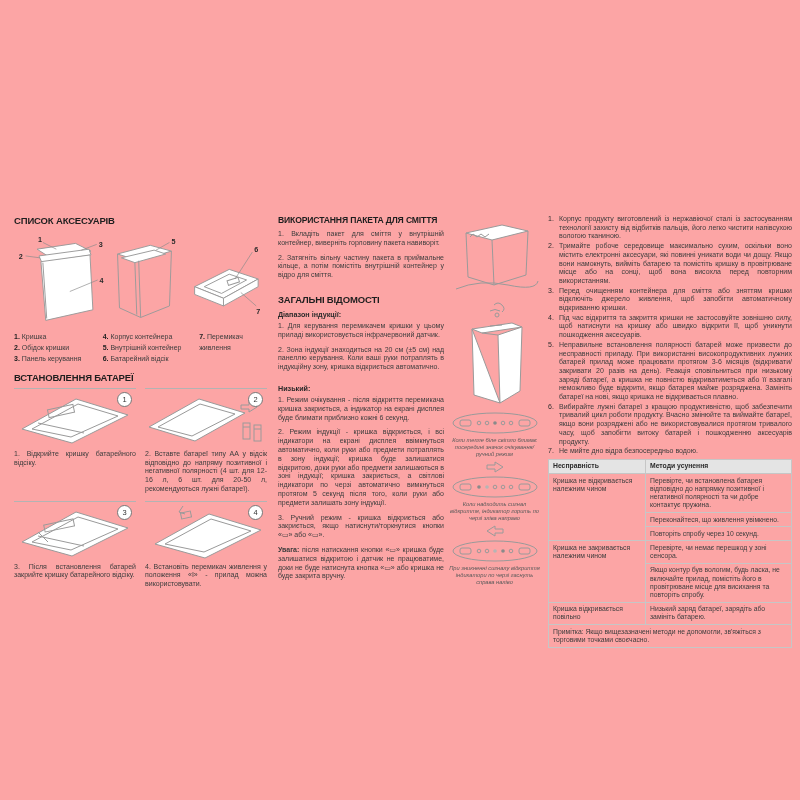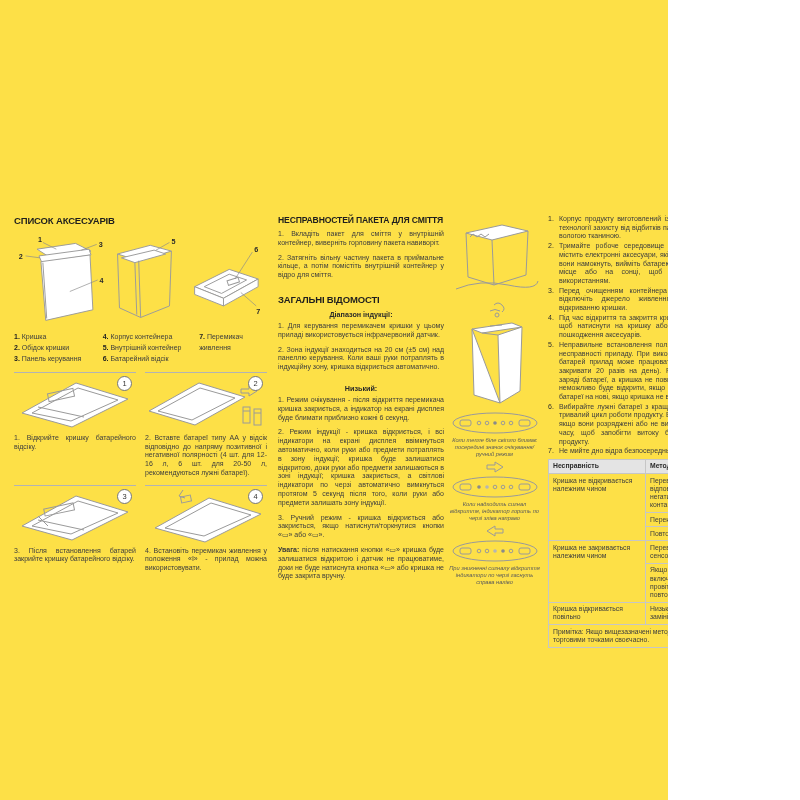--- a/index.html
+++ b/index.html
@@ -1,24 +1,24 @@
 <!DOCTYPE html>
 <html><head>
 <meta charset="utf-8">
 <style>
   html,body{margin:0;padding:0;background:#fff;}
-  .page{position:relative;width:668px;height:800px;background:#fde047;overflow:hidden;
+  .page{position:relative;width:800px;height:800px;background:#fca5a5;overflow:hidden;
         font-family:"Liberation Sans",sans-serif;color:#3d3d3d;}
   .col{position:absolute;top:215px;}
   .col-left{left:14px;width:254px;}
   .col-mid{left:278px;width:166px;}
   .col-ind{left:448px;width:93px;text-align:center;}
   .col-right{left:548px;width:244px;}
   .sec-h{font-size:9.5px;font-weight:bold;color:#1e1e1e;letter-spacing:-0.15px;margin:0 0 5px 0;}
-  .sub-h{font-size:7.2px;font-weight:bold;color:#2a2a2a;margin:4px 0 3px 0;text-align:center;}
+  .sub-h{font-size:7.2px;font-weight:bold;color:#2a2a2a;margin:4px 0 3px 0;}
   .body-p{font-size:7px;line-height:8.8px;text-align:justify;margin:0 0 6px 0;}
   .figs{display:flex;justify-content:space-between;align-items:flex-start;height:96px;margin-bottom:4px;}
   svg{display:block;}
   .art{stroke:#9a9a9a;stroke-width:1;fill:none;}
   .art-f{stroke:#9a9a9a;stroke-width:1;fill:#ffffff;}
   .lead{stroke:#8a8a8a;stroke-width:0.7;fill:none;}
   .dnum{font-size:7.5px;font-weight:bold;fill:#2a2a2a;font-family:"Liberation Sans",sans-serif;}
   .acc-grid{display:flex;gap:6px;margin-bottom:8px;}
   .acc-col{font-size:7px;line-height:11px;}
   .acc-col.c1{width:84px;}.acc-col.c2{width:92px;}.acc-col.c3{width:70px;}
@@ -95,20 +95,21 @@
       <div class="acc-col c2">
         <div class="acc-item"><span class="n">4.</span> <span>Корпус контейнера</span></div>
         <div class="acc-item"><span class="n">5.</span> <span>Внутрішній контейнер</span></div>
         <div class="acc-item"><span class="n">6.</span> <span>Батарейний відсік</span></div>
       </div>
       <div class="acc-col c3">
         <div class="acc-item"><span class="n">7.</span> <span>Перемикач живлення</span></div>
       </div>
     </div>
 
+    <div class="sec-h">ВСТАНОВЛЕННЯ БАТАРЕЇ</div>
     <div class="steps">
 
       <div>
         <div class="step-img">
           <svg width="122" height="58" viewBox="0 0 122 58">
             <polygon class="art-f" points="8,40 62,10 114,26 58,54"></polygon>
             <polygon class="art" points="18,40 64,15 104,27 57,48"></polygon>
             <rect class="art" x="34" y="18" width="26" height="8" transform="rotate(-12 47 22)"></rect>
             <line class="art" x1="24" y1="34" x2="70" y2="44"></line>
           </svg>
@@ -156,21 +157,21 @@
             <polyline class="art" points="38,4 34,10 40,12"></polyline>
           </svg>
           <div class="step-circ">4</div>
         </div>
         <div class="step-cap">4. Встановіть перемикач живлення у положення «І» - прилад можна використовувати.</div>
       </div>
     </div>
   </div>
 
   <div class="col col-mid">
-    <div class="sec-h" style="font-size:8.6px;">НЕСПРАВНОСТЕЙ ПАКЕТА ДЛЯ СМІТТЯ</div>
+    <div class="sec-h" style="font-size:8.6px;">ВИКОРИСТАННЯ ПАКЕТА ДЛЯ СМІТТЯ</div>
     <p class="body-p">1. Вкладіть пакет для сміття у внутрішній контейнер, виверніть горловину пакета навиворіт.</p>
     <p class="body-p" style="margin-bottom:14px;">2. Затягніть вільну частину пакета в приймальне кільце, а потім помістіть внутрішній контейнер у відро для сміття.</p>
 
     <div class="sec-h">ЗАГАЛЬНІ ВІДОМОСТІ</div>
     <div class="sub-h">Діапазон індукції:</div>
     <p class="body-p">1. Для керування перемикачем кришки у цьому приладі використовується інфрачервоний датчик.</p>
     <p class="body-p" style="margin-bottom:12px;">2. Зона індукції знаходиться на 20 см (±5 см) над панеллю керування. Коли ваші руки потраплять в індукційну зону, кришка відкриється автоматично.</p>
 
     <div class="sub-h">Низький:</div>
     <p class="body-p">1. Режим очікування - після відкриття перемикача кришка закриється, а індикатор на екрані дисплея буде блимати приблизно кожні 6 секунд.</p>

